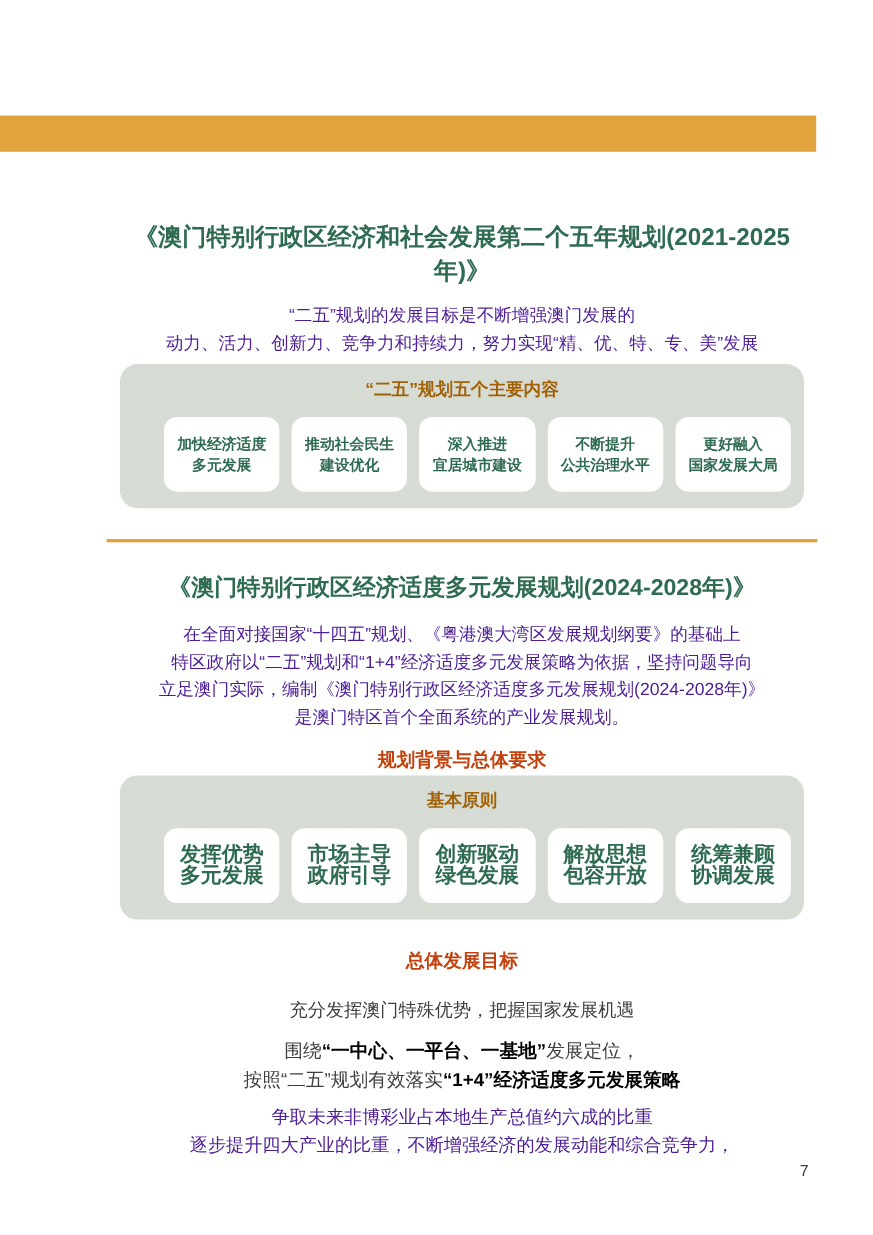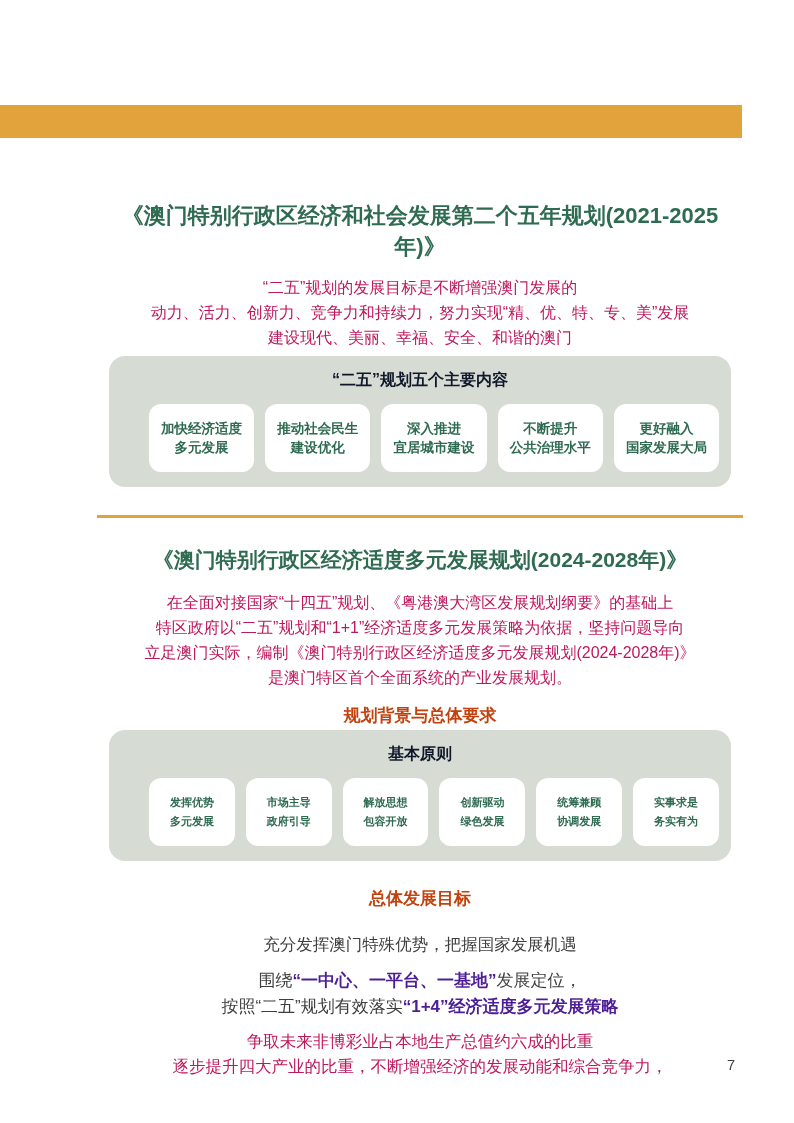--- a/index.html
+++ b/index.html
@@ -34,34 +34,34 @@
     font-weight: bold;
     color: #2E6B51;
     margin: 0;
   }
   .t1 { font-size: 22px; line-height: 31px; margin-bottom: 13px; }
   .t2 { font-size: 21px; line-height: 32px; margin-top: 26px; }
   .para { margin: 0; }
   .para-line {
     font-size: 16px;
     line-height: 25px;
-    color: #be185d;
+    color: #4c1d95;
   }
   .para2 { margin-top: 14px; }
   .graybox {
     background: #D6DBD3;
     border-radius: 16px;
     margin: 6px 12px 0 12px;
     padding: 12px 12px 15px 12px;
   }
   .graybox.second { margin-top: 2px; }
   .box-title {
     font-size: 16px;
     font-weight: bold;
-    color: #0f172a;
+    color: #a16207;
     line-height: 24px;
     margin-bottom: 12px;
   }
   .cards {
     display: flex;
     gap: 11px;
     padding-left: 28px;
   }
   .card {
     flex: 1;
@@ -72,21 +72,21 @@
     align-items: center;
     justify-content: center;
     font-size: 13.5px;
     font-weight: bold;
     color: #2E6B51;
     line-height: 19px;
     white-space: pre-line;
     padding: 4px 2px;
     box-sizing: border-box;
   }
-  .cards.six .card { font-size: 11px; }
+  .cards.six .card { font-size: 19px; }
   .divider {
     height: 3px;
     background: #E2A23C;
     margin-top: 28px;
   }
   .subheading {
     font-size: 17px;
     font-weight: bold;
     color: #c2410c;
     line-height: 24px;
@@ -99,21 +99,21 @@
     color: #3E3E3E;
     margin-top: 21px;
   }
   .hl-block { margin-top: 11px; }
   .hl-line {
     font-size: 17px;
     line-height: 26px;
     color: #3E3E3E;
   }
   .hl {
-    color: #4c1d95;
+    color: #000000;
     font-weight: bold;
   }
   .closing { margin-top: 9px; }
   .closing .para-line { font-size: 16.5px; line-height: 25px; }
   .page-number {
     position: absolute;
     left: 727px;
     top: 1057px;
     font-size: 14.5px;
     color: #3E3E3E;
@@ -126,21 +126,20 @@
 
   <div class="top-bar"></div>
 
   <div class="content">
 
     <h1 class="sec-title t1">《澳门特别行政区经济和社会发展第二个五年规划(2021-2025年)》</h1>
 
     <div class="para">
       <div class="para-line">“二五”规划的发展目标是不断增强澳门发展的</div>
       <div class="para-line">动力、活力、创新力、竞争力和持续力，努力实现“精、优、特、专、美”发展</div>
-      <div class="para-line">建设现代、美丽、幸福、安全、和谐的澳门</div>
     </div>
 
     <div class="graybox">
       <div class="box-title">“二五”规划五个主要内容</div>
       <div class="cards">
         <div class="card">加快经济适度
 多元发展</div>
         <div class="card">推动社会民生
 建设优化</div>
         <div class="card">深入推进
@@ -151,42 +150,40 @@
 国家发展大局</div>
       </div>
     </div>
 
     <div class="divider"></div>
 
     <h1 class="sec-title t2">《澳门特别行政区经济适度多元发展规划(2024-2028年)》</h1>
 
     <div class="para para2">
       <div class="para-line">在全面对接国家“十四五”规划、《粤港澳大湾区发展规划纲要》的基础上</div>
-      <div class="para-line">特区政府以“二五”规划和“1+1”经济适度多元发展策略为依据，坚持问题导向</div>
+      <div class="para-line">特区政府以“二五”规划和“1+4”经济适度多元发展策略为依据，坚持问题导向</div>
       <div class="para-line">立足澳门实际，编制《澳门特别行政区经济适度多元发展规划(2024-2028年)》</div>
       <div class="para-line">是澳门特区首个全面系统的产业发展规划。</div>
     </div>
 
     <div class="subheading">规划背景与总体要求</div>
 
     <div class="graybox second">
       <div class="box-title">基本原则</div>
       <div class="cards six">
         <div class="card">发挥优势
 多元发展</div>
         <div class="card">市场主导
 政府引导</div>
+        <div class="card">创新驱动
+绿色发展</div>
         <div class="card">解放思想
 包容开放</div>
-        <div class="card">创新驱动
-绿色发展</div>
         <div class="card">统筹兼顾
 协调发展</div>
-        <div class="card">实事求是
-务实有为</div>
       </div>
     </div>
 
     <div class="subheading goal-heading">总体发展目标</div>
     <div class="goal-line">充分发挥澳门特殊优势，把握国家发展机遇</div>
 
     <div class="hl-block">
       <div class="hl-line">
         <span>围绕</span><span class="hl">“一中心、一平台、一基地”</span><span>发展定位，</span>
       </div>

